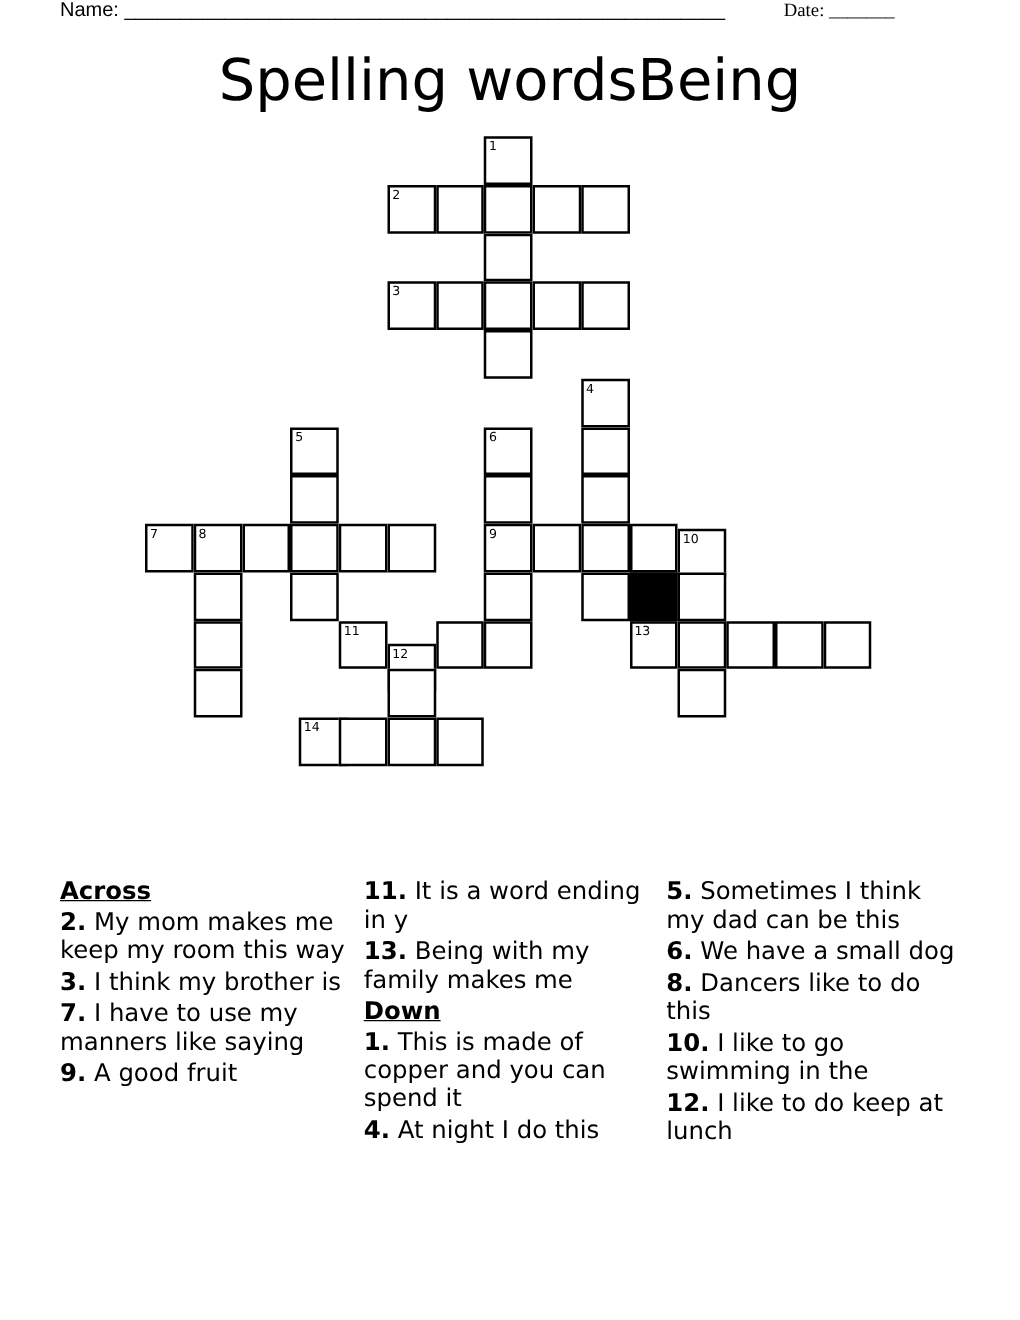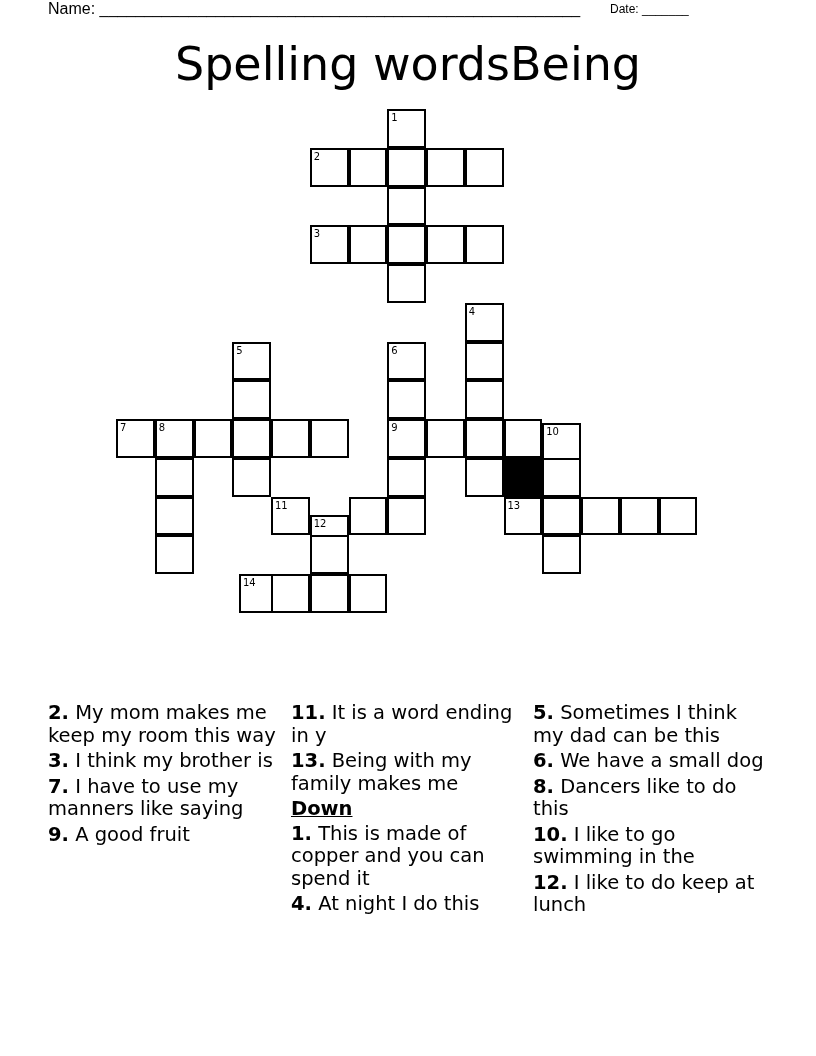--- a/index.html
+++ b/index.html
@@ -1,18 +1,18 @@
 <!DOCTYPE html>
 <html><head>
 <meta charset="utf-8">
 <style>
   html, body { margin: 0; padding: 0; background: #ffffff; }
   body { width: 816px; height: 1056px; position: relative; overflow: hidden; font-family: "DejaVu Sans", sans-serif; color: #000; }
   .header-line { position: absolute; top: 0; left: 48px; font-family: "Liberation Sans", sans-serif; font-size: 16px; line-height: 18px; white-space: nowrap; }
-  .header-date { position: absolute; top: 0; left: 610px; font-family: Liberation Sans, sans-serif; font-size: 12px; line-height: 18px; white-space: nowrap; }
+  .header-date { position: absolute; top: 0; left: 627px; font-family: Liberation Serif, serif; font-size: 15px; line-height: 18px; white-space: nowrap; }
   .title { position: absolute; top: 34px; left: 0; width: 816px; text-align: center; font-size: 46px; line-height: 60px; font-family: "DejaVu Sans", sans-serif; letter-spacing: 0px; }
   .grid { position: absolute; left: 0; top: 0; width: 816px; height: 680px; }
   .cell { position: absolute; width: 38.75px; height: 38.75px; box-sizing: border-box; border: 2px solid #000; background: #fff; margin-left: -1px; margin-top: -1px; }
   .cell.black { background: #000; }
   .cell .num { position: absolute; top: 1px; left: 2px; font-size: 10px; line-height: 11px; font-family: "DejaVu Sans", sans-serif; }
   .clues { position: absolute; top: 702px; font-size: 19.5px; line-height: 22.5px; font-family: "DejaVu Sans", sans-serif; }
   .clues .heading { font-weight: bold; text-decoration: underline; margin-bottom: 2px; }
   .clues .clue { margin-bottom: 3px; }
   .clues .clue b { font-weight: bold; }
   .col1 { left: 48px; width: 232px; }
@@ -106,20 +106,21 @@
     <div class="cell" style="left: 659.5px; top: 497.5px;"></div>
     <div class="cell" style="left: 240px; top: 575px;">
       <span class="num">14</span>
     </div>
     <div class="cell" style="left: 272px; top: 575px;"></div>
     <div class="cell" style="left: 349.5px; top: 575px;"></div>
     <div class="cell black" style="left: 504.5px; top: 458.75px;"></div>
   </div>
 
 <div class="clues col1">
+  <div class="heading">Across</div>
   <div class="clue"><b>2.</b><span> My mom makes me keep my room this way</span></div>
   <div class="clue"><b>3.</b><span> I think my brother is</span></div>
   <div class="clue"><b>7.</b><span> I have to use my manners like saying</span></div>
   <div class="clue"><b>9.</b><span> A good fruit</span></div>
 </div>
 
 <div class="clues col2">
   <div class="clue"><b>11.</b><span> It is a word ending in y</span></div>
   <div class="clue"><b>13.</b><span> Being with my family makes me</span></div>
   <div class="heading">Down</div>

